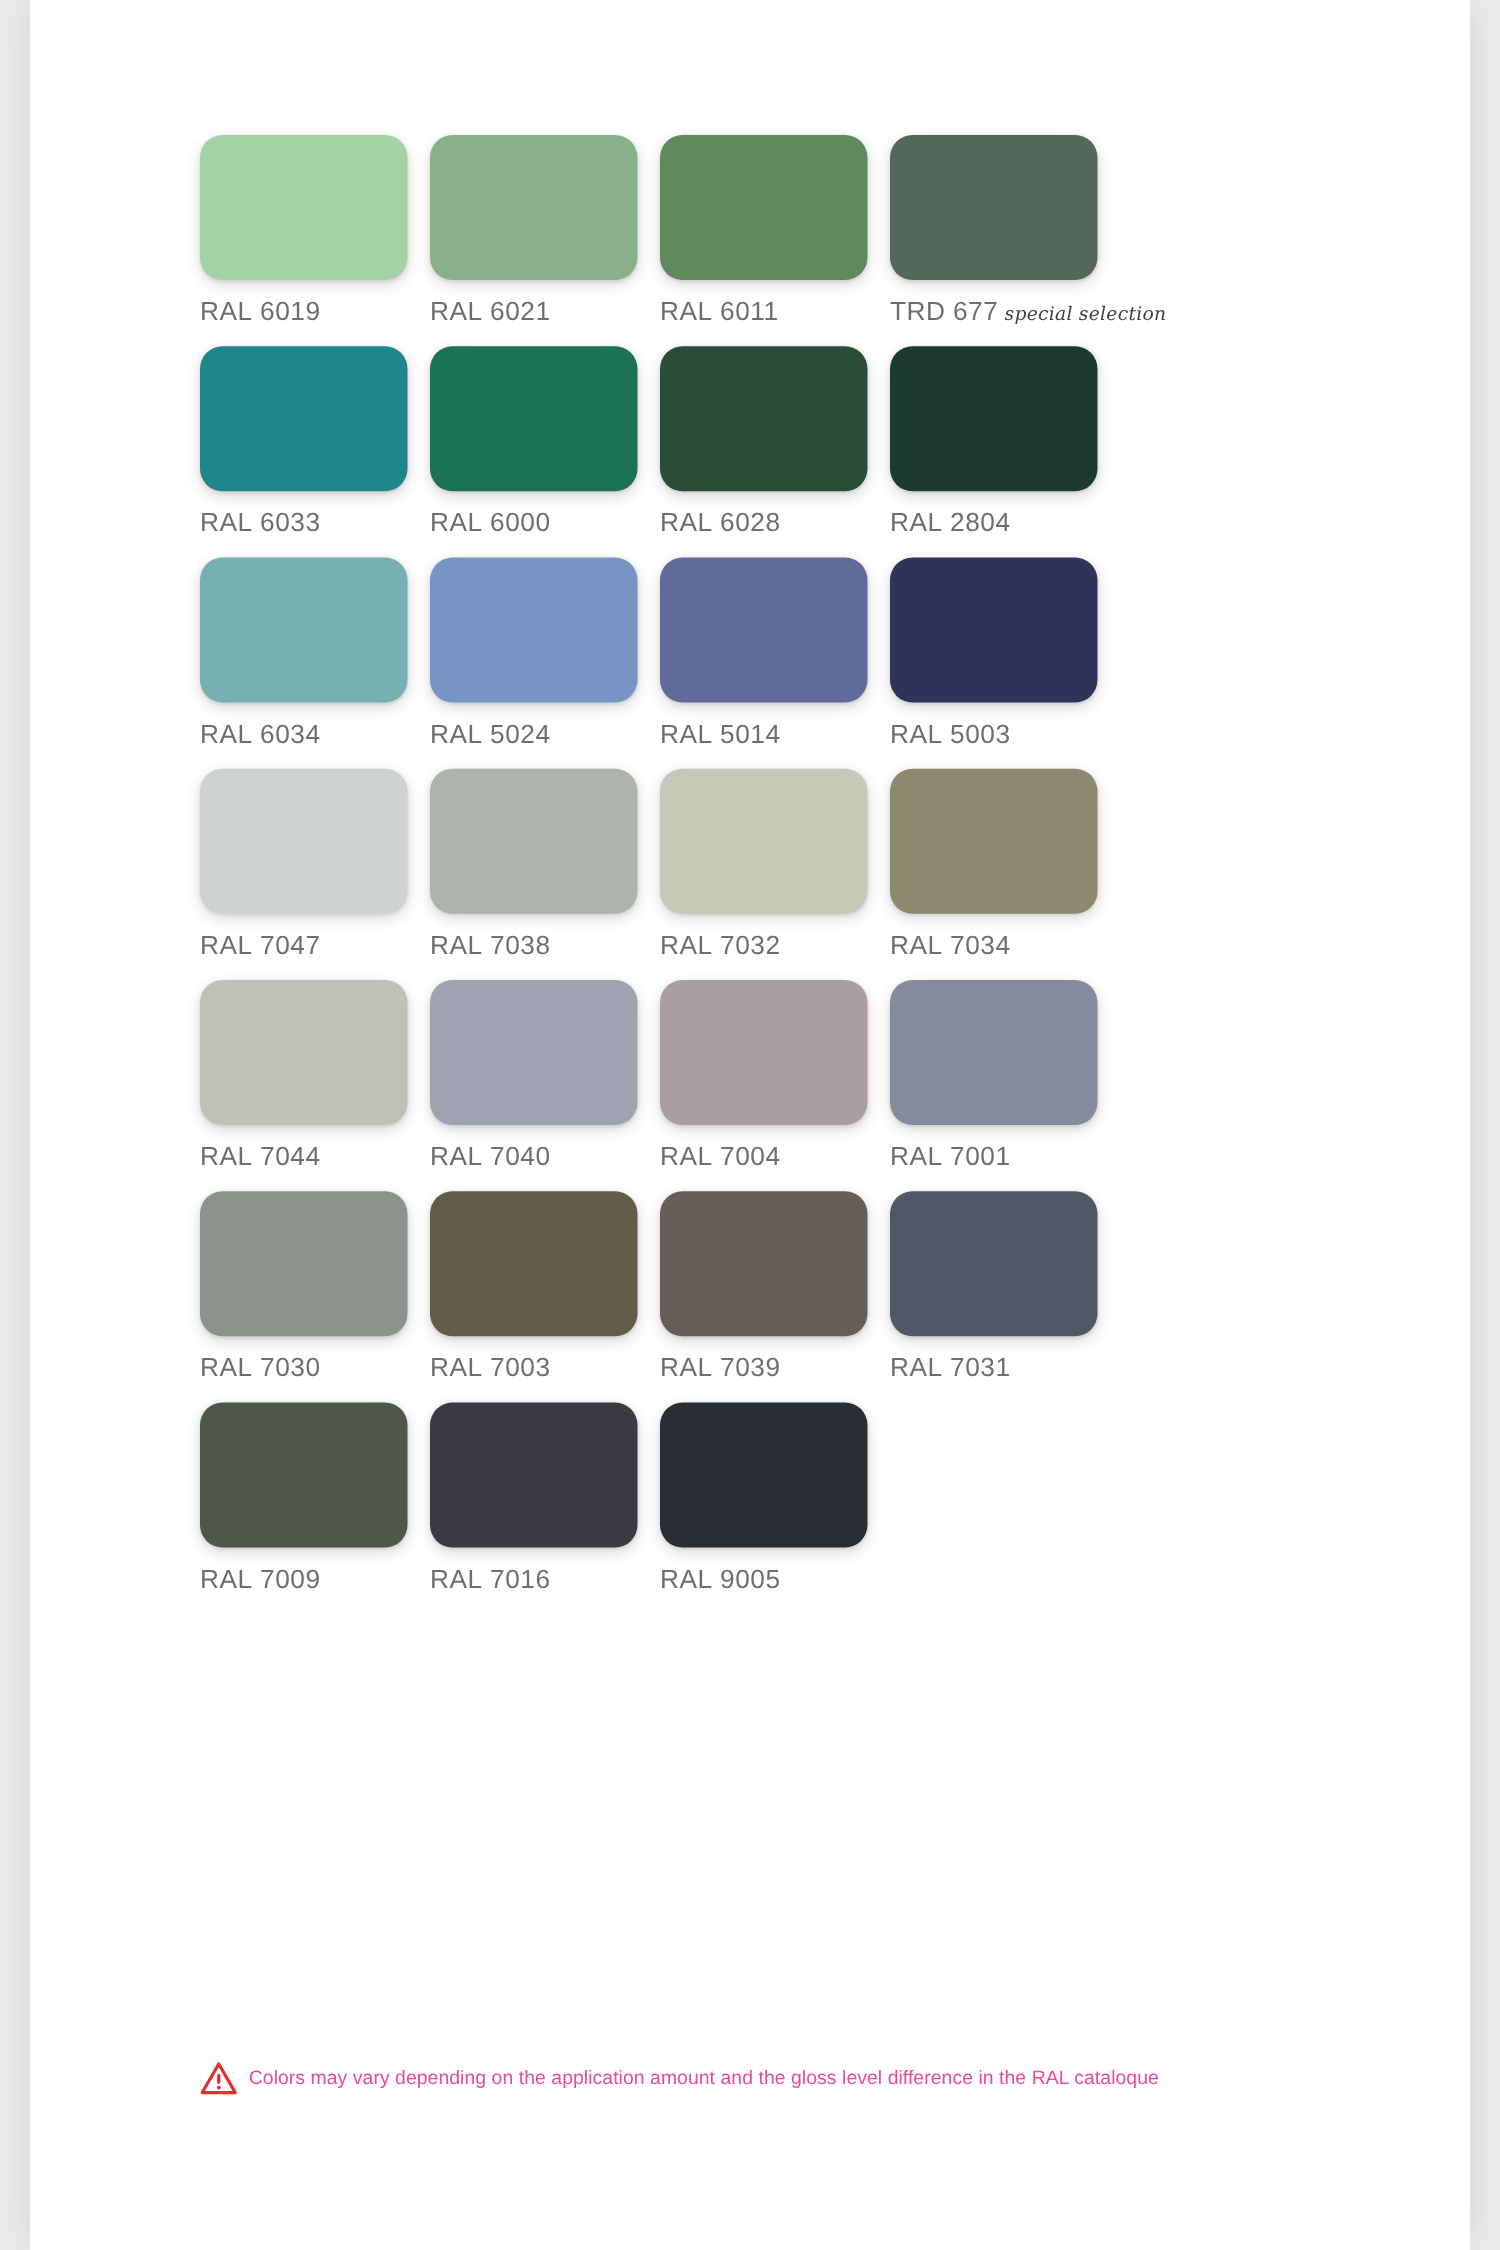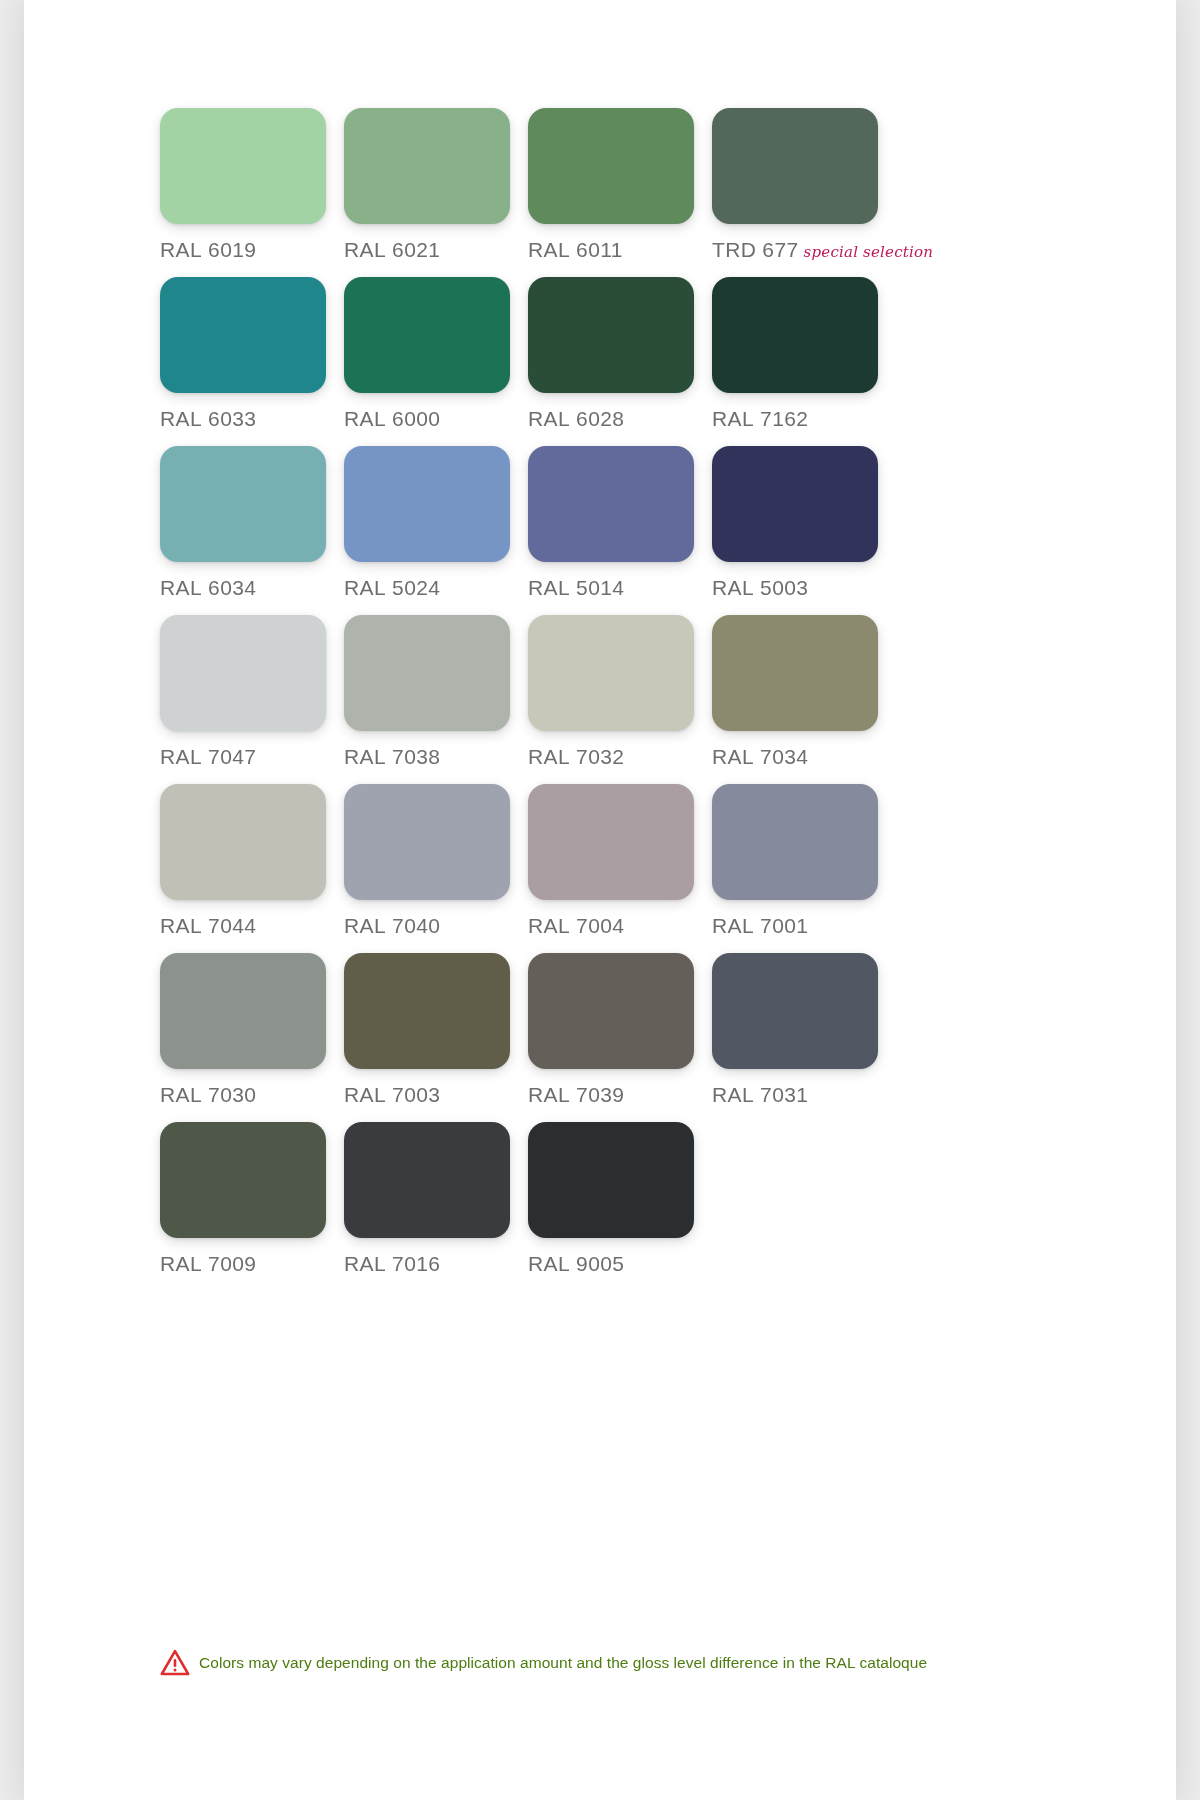--- a/index.html
+++ b/index.html
@@ -63,21 +63,21 @@
     letter-spacing: 0.4px;
     color: #6e6e6e;
     font-family: "Liberation Sans", sans-serif;
     white-space: nowrap;
   }
   .label .code-prefix { margin-right: 6px; }
   .note-script {
     font-family: "DejaVu Serif", serif;
     font-style: italic;
     font-size: 15px;
-    color: #be185d;
+    color: #404040;
     margin-left: 5px;
     letter-spacing: 0.2px;
   }
   
   .footer {
     position: absolute;
     left: 136px;
     bottom: 124px;
     width: 900px;
     display: flex;
@@ -85,21 +85,21 @@
     gap: 9px;
   }
   .warn-icon {
     width: 30px;
     height: 27px;
     flex: 0 0 auto;
     display: block;
   }
   .footer-text {
     font-size: 15.5px;
-    color: #4d7c0f;
+    color: #ec4899;
     letter-spacing: 0.05px;
     font-family: "Liberation Sans", sans-serif;
     white-space: nowrap;
   }
 </style>
 </head>
 <body>
 
 <div id="page">
   <div id="sheet">
@@ -128,21 +128,21 @@
           <div class="cell">
             <div class="swatch" style="background: rgb(28, 114, 84);"></div>
             <div class="label"><span class="code-prefix">RAL</span><span>6000</span></div>
           </div>
           <div class="cell">
             <div class="swatch" style="background: rgb(42, 77, 56);"></div>
             <div class="label"><span class="code-prefix">RAL</span><span>6028</span></div>
           </div>
           <div class="cell">
             <div class="swatch" style="background: rgb(29, 58, 50);"></div>
-            <div class="label"><span class="code-prefix">RAL</span><span>7162</span></div>
+            <div class="label"><span class="code-prefix">RAL</span><span>2804</span></div>
           </div>
           <div class="cell">
             <div class="swatch" style="background: rgb(119, 176, 178);"></div>
             <div class="label"><span class="code-prefix">RAL</span><span>6034</span></div>
           </div>
           <div class="cell">
             <div class="swatch" style="background: rgb(119, 149, 196);"></div>
             <div class="label"><span class="code-prefix">RAL</span><span>5024</span></div>
           </div>
           <div class="cell">

